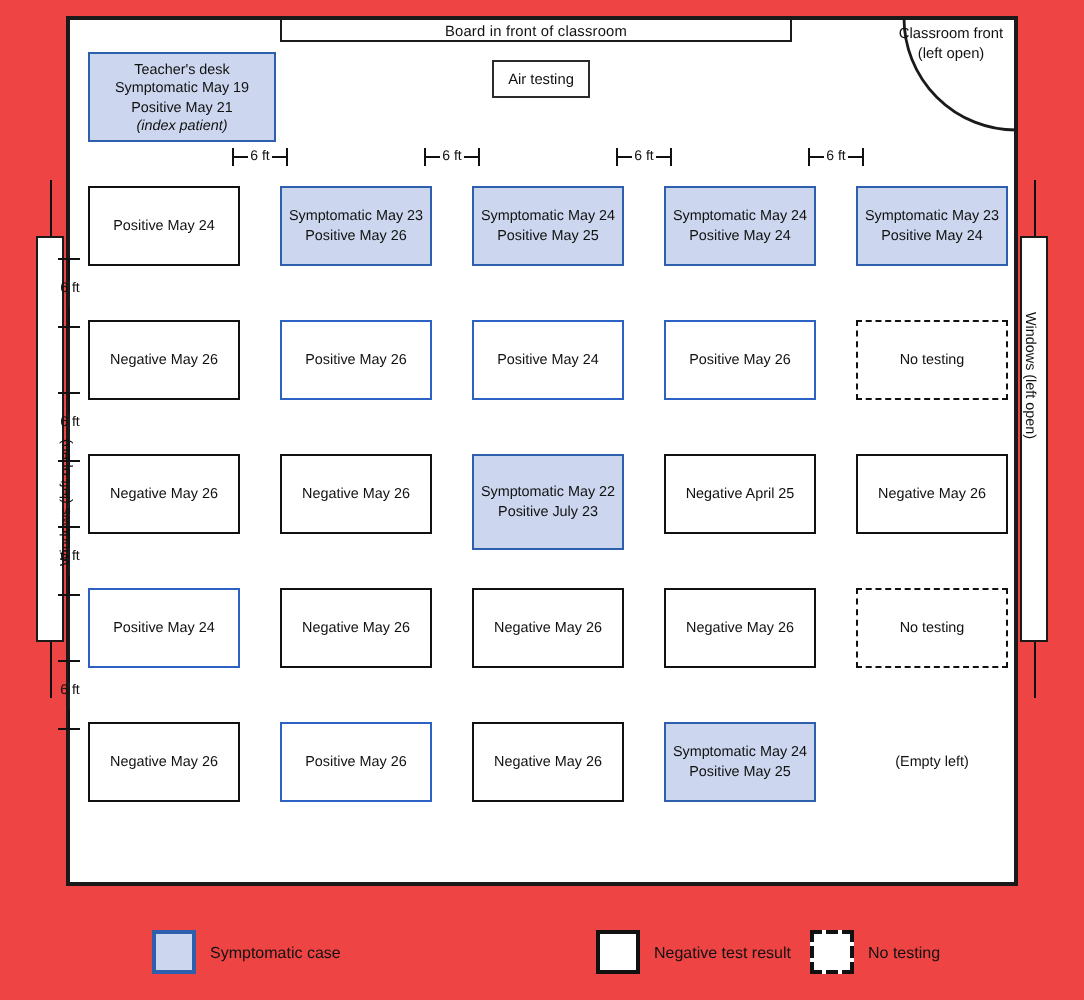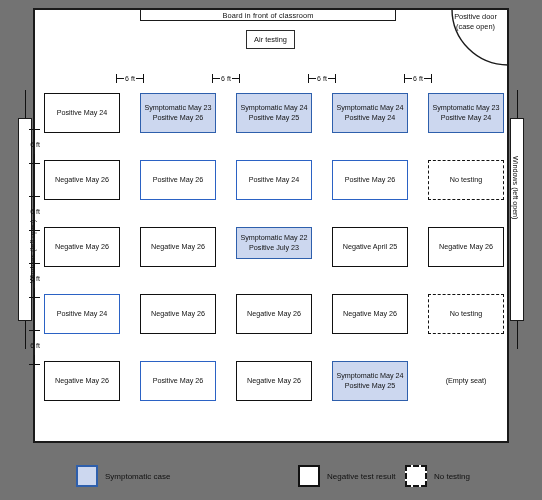--- a/index.html
+++ b/index.html
@@ -1,18 +1,18 @@
 <!DOCTYPE html>
 <html><head>
 <meta charset="utf-8">
 <style>
   html,body{margin:0;padding:0;background:#ffffff;}
   body{width:542px;height:500px;font-family:"Liberation Sans",sans-serif;
        -webkit-font-smoothing:antialiased;}
-  #stage{position:relative;width:542px;height:500px;overflow:hidden;background:#737373;}
+  #stage{position:relative;width:542px;height:500px;overflow:hidden;background:#ef4444;}
 
   
   .room{position:absolute;left:33px;top:8px;width:476px;height:435px;
         border:2px solid #1a1a1a;box-sizing:border-box;background:#fff;}
 
   
   .board{position:absolute;left:140px;top:9px;width:256px;height:12px;
          border:1px solid #1a1a1a;box-sizing:border-box;background:#fff;
          font-size:7.4px;color:#111;text-align:center;line-height:11px;letter-spacing:.1px;}
 
@@ -89,24 +89,30 @@
     <span>Air testing</span>
   </div>
 
   <div class="doorbox">
     <svg width="69" height="62" viewBox="0 0 69 62">
       <path d="M 68 1 L 68 56" stroke="#1a1a1a" stroke-width="1.3" fill="none"></path>
       <path d="M 12 0 A 56 56 0 0 0 68 56" stroke="#1a1a1a" stroke-width="1.4" fill="none"></path>
     </svg>
   </div>
   <div class="doorlbl">
-    <div>Positive door</div>
-    <div>(case open)</div>
-  </div>
-
+    <div>Classroom front</div>
+    <div>(left open)</div>
+  </div>
+
+  <div class="teacher">
+    <div>Teacher's desk</div>
+    <div>Symptomatic  May 19</div>
+    <div>Positive  May 21</div>
+    <em>(index patient)</em>
+  </div>
 
   <div class="winwrap">
     <div class="wintick" style="left:25px;top:90px;height:28px;"></div>
     <div class="winbar" style="left:18px;top:118px;height:203px;"></div>
     <div class="wintick" style="left:25px;top:321px;height:28px;"></div>
     <div class="winlbl" style="left:28px;top:283px;transform:rotate(-90deg);">Windows (left open)</div>
   </div>
 
   <div class="winwrap">
     <div class="wintick" style="left:517px;top:90px;height:28px;"></div>
@@ -211,21 +217,21 @@
       </div>
       <div class="desk notesting" style="left: 428px; top: 160px; width: 76px; height: 40px;">
         <div>No testing</div>
       </div>
       <div class="desk negative" style="left: 44px; top: 227px; width: 76px; height: 40px;">
         <div>Negative  May 26</div>
       </div>
       <div class="desk negative" style="left: 140px; top: 227px; width: 76px; height: 40px;">
         <div>Negative  May 26</div>
       </div>
-      <div class="desk symptomatic" style="left: 236px; top: 227px; width: 76px; height: 32px;">
+      <div class="desk symptomatic" style="left: 236px; top: 227px; width: 76px; height: 48px;">
         <div>Symptomatic  May 22</div>
         <div>Positive  July 23</div>
       </div>
       <div class="desk negative" style="left: 332px; top: 227px; width: 76px; height: 40px;">
         <div>Negative  April 25</div>
       </div>
       <div class="desk negative" style="left: 428px; top: 227px; width: 76px; height: 40px;">
         <div>Negative  May 26</div>
       </div>
       <div class="desk asymptomatic" style="left: 44px; top: 294px; width: 76px; height: 40px;">
@@ -250,21 +256,21 @@
         <div>Positive  May 26</div>
       </div>
       <div class="desk negative" style="left: 236px; top: 361px; width: 76px; height: 40px;">
         <div>Negative  May 26</div>
       </div>
       <div class="desk symptomatic" style="left: 332px; top: 361px; width: 76px; height: 40px;">
         <div>Symptomatic  May 24</div>
         <div>Positive  May 25</div>
       </div>
       <div class="desk empty" style="left: 428px; top: 361px; width: 76px; height: 40px;">
-        <div>(Empty seat)</div>
+        <div>(Empty left)</div>
       </div>
     </div>
 
   <div class="legend" id="legend">
       <div class="lgitem" style="left: 76px; top: 2px;">
         <span class="sw symptomatic"></span>
         <span class="lgtxt">Symptomatic case</span>
       </div>
       <div class="lgitem" style="left: 298px; top: 2px; justify-content: center;">
         <span class="sw negative"></span>

